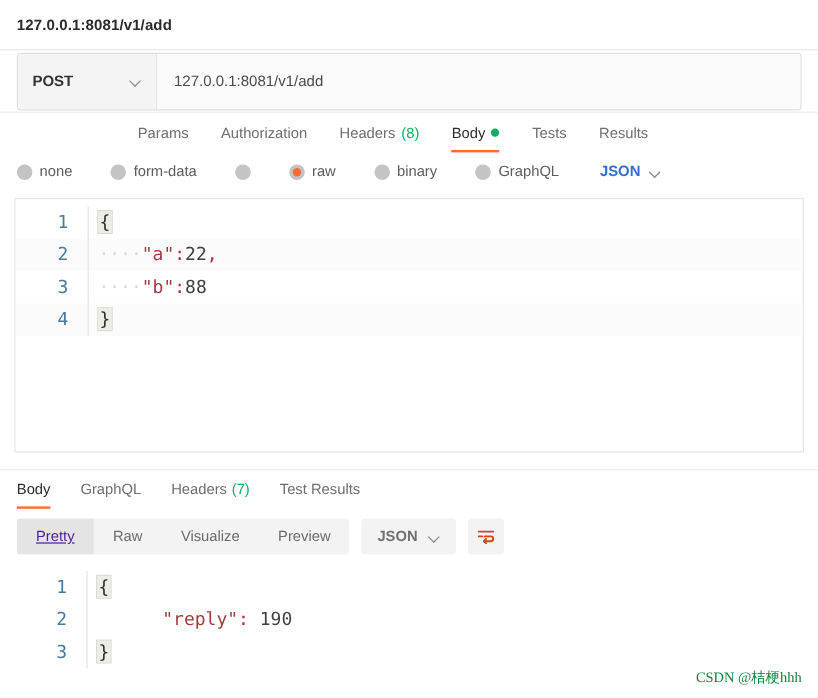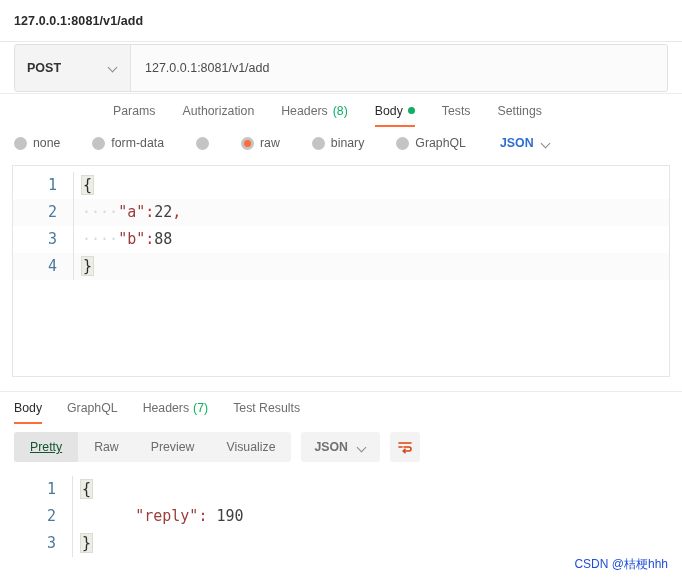--- a/index.html
+++ b/index.html
@@ -173,42 +173,42 @@
     padding: 8px 14px 6px 14px; gap: 10px;
   }
   .seg-group {
     display: flex; align-items: stretch;
     background: #f3f3f3; border-radius: 3px; height: 30px; overflow: hidden;
   }
   .seg {
     display: flex; align-items: center; padding: 0 16px;
     font-size: 12.3px; color: #6b6b6b; cursor: pointer; white-space: nowrap;
   }
-  .seg.active { background: #e4e4e4; color: #14532d; text-decoration: underline; }
+  .seg.active { background: #e4e4e4; color: #4c1d95; text-decoration: underline; }
   .pill {
     display: flex; align-items: center; gap: 10px;
     height: 30px; padding: 0 13px;
     background: #f3f3f3; border-radius: 3px;
     font-size: 12.3px; font-weight: bold; color: #707070; cursor: pointer;
   }
   .icon-btn {
     width: 30px; height: 30px; background: #f3f3f3; border-radius: 3px;
     display: flex; align-items: center; justify-content: center; cursor: pointer;
   }
 
   .resp-editor {
     margin: 2px 12px 0 12px;
     background: #fff; height: 92px; overflow: hidden;
   }
 
   
   .watermark {
     position: absolute; right: 14px; bottom: 9px;
-    font-size: 12px; color: #1d4ed8;
-    font-family: Liberation Sans, sans-serif;
+    font-size: 12px; color: #15803d;
+    font-family: Liberation Serif, serif;
     user-select: none;
   }
 </style>
 </head>
 <body>
 
 <div class="app">
 
   <div class="titlebar">
     <div class="tab-title">127.0.0.1:8081/v1/add</div>
@@ -236,21 +236,21 @@
       <span class="count-green">(8)</span>
     </div>
     <div class="rtab active">
       <span>Body</span>
       <span class="dot-green"></span>
     </div>
     <div class="rtab">
       <span>Tests</span>
     </div>
     <div class="rtab">
-      <span>Settings</span>
+      <span>Results</span>
     </div>
   </div>
 
   <div class="radio-row">
     <div class="radio-item">
       <span class="radio"></span>
       <span>none</span>
     </div>
     <div class="radio-item">
       <span class="radio"></span>
@@ -327,24 +327,24 @@
 
   <div class="resp-toolbar">
     <div class="seg-group">
       <div class="seg active">
         <span>Pretty</span>
       </div>
       <div class="seg">
         <span>Raw</span>
       </div>
       <div class="seg">
+        <span>Visualize</span>
+      </div>
+      <div class="seg">
         <span>Preview</span>
-      </div>
-      <div class="seg">
-        <span>Visualize</span>
       </div>
     </div>
 
     <div class="pill">
       <span>JSON</span>
       <span class="chev"></span>
     </div>
 
     <div class="icon-btn">
       <svg width="16" height="16" viewBox="0 0 16 16">

